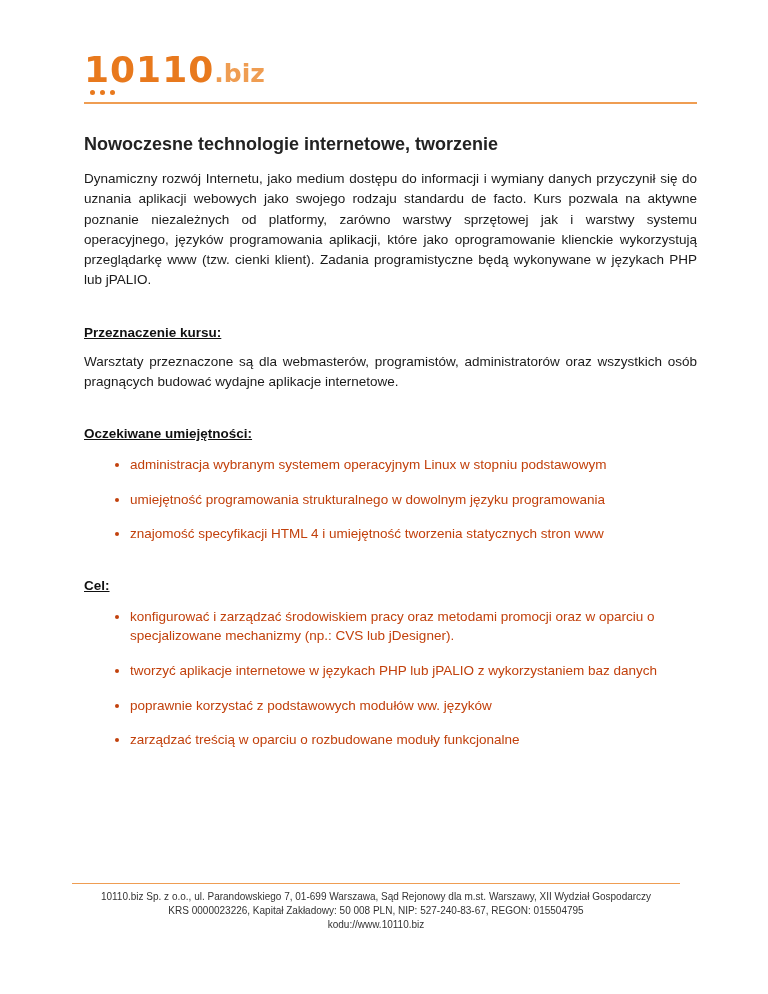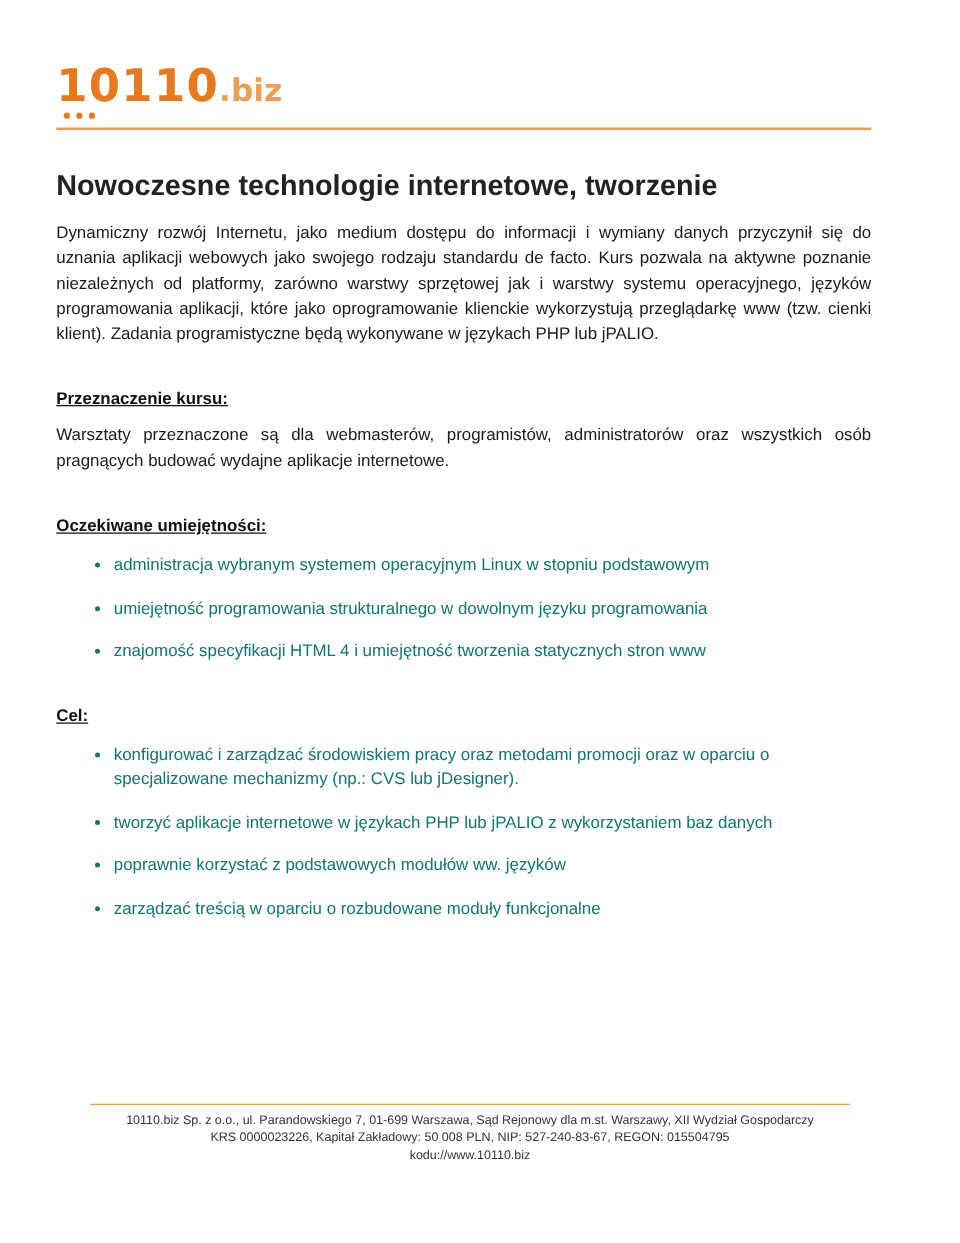--- a/index.html
+++ b/index.html
@@ -13,21 +13,21 @@
     position: relative;
     font-family: "Liberation Sans", sans-serif;
     color: #1a1a1a;
     overflow: hidden;
   }
   .page {
     position: relative;
     box-sizing: border-box;
     width: 768px;
     height: 994px;
-    padding: 0 71px 0 45px;
+    padding: 0 71px 0 84px;
   }
 
   
   .logo {
     position: relative;
     display: inline-block;
     margin-top: 52px;
     line-height: 1;
   }
   .logo-main {
@@ -59,21 +59,21 @@
   }
   .rule-top {
     border: none;
     border-top: 2px solid #ef9d52;
     margin: 14px 0 0 0;
   }
 
   
   .doc-title {
     margin: 28px 0 0 0;
-    font-size: 23px;
+    font-size: 18px;
     line-height: 1.4;
     font-weight: bold;
     color: #222222;
   }
   .doc-title .line2 {
     display: block;
     padding-left: 30px;
   }
 
   
@@ -98,21 +98,21 @@
   }
   ul.bullets {
     margin: 14px 0 0 0;
     padding-left: 46px;
     list-style-type: disc;
   }
   ul.bullets li {
     font-size: 13.5px;
     line-height: 1.45;
     margin-bottom: 15px;
-    color: #0f766e;
+    color: #c2410c;
   }
 
   
   .footer {
     position: absolute;
     left: 72px;
     right: 88px;
     top: 883px;
   }
   .rule-bottom {

